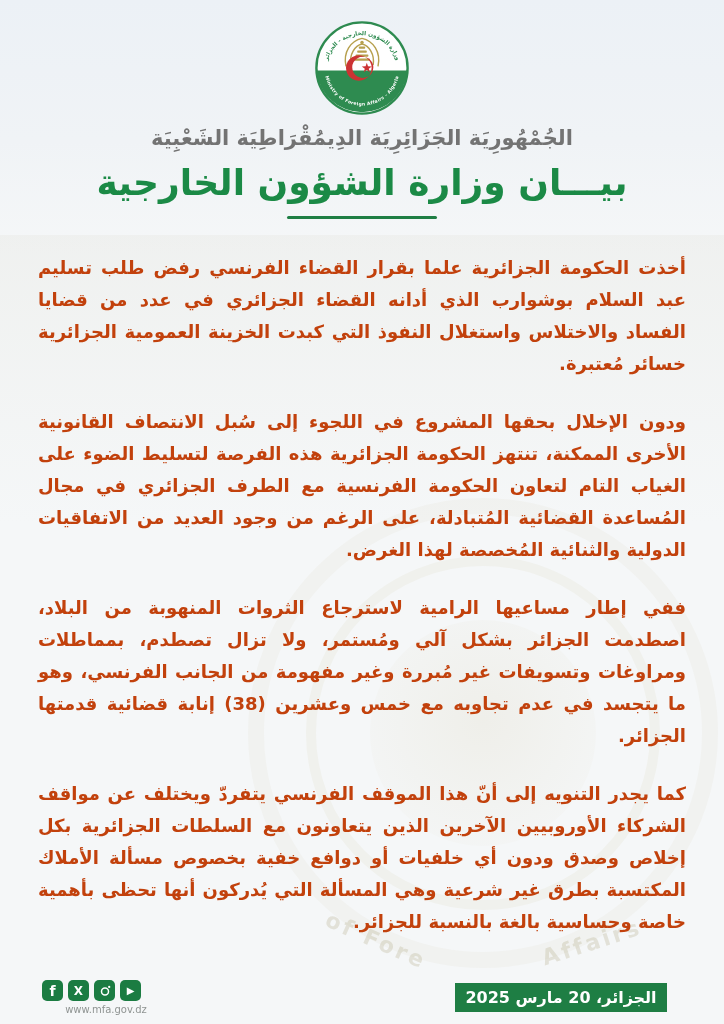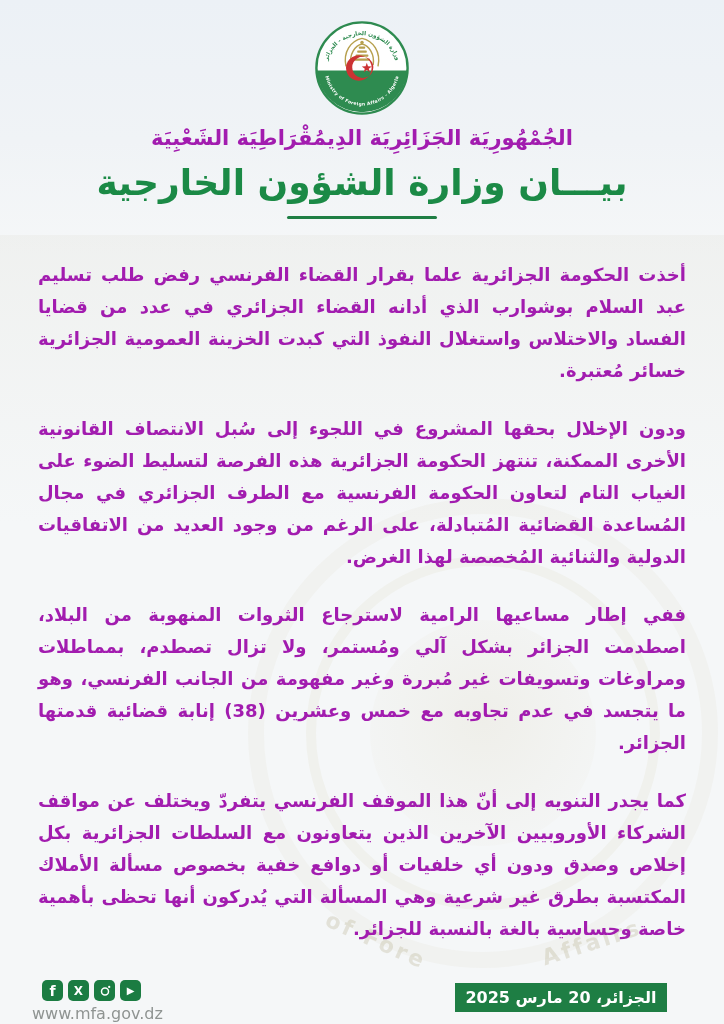--- a/index.html
+++ b/index.html
@@ -41,67 +41,67 @@
   .wm-text-1 { left: 322px; top: 928px; font-size: 22px; transform: rotate(24deg); }
   .wm-text-2 { left: 540px; top: 930px; font-size: 22px; transform: rotate(-18deg); }
 
   .header { position: relative; text-align: center; padding-top: 20px; }
   .logo { display: block; margin: 0 auto; width: 96px; height: 96px; }
 
   .republic-title {
     margin: 10px 0 12px;
     font-size: 21px;
     font-weight: bold;
-    color: #a21caf;
+    color: #737373;
     direction: rtl;
   }
   .statement-title {
     margin: 8px 0 0;
     font-size: 36px;
     font-weight: 800;
     color: #1b8a46;
     direction: rtl;
   }
   .title-rule {
     width: 150px; height: 3px;
     background: #1e7e44;
     margin: 13px auto 0;
     border-radius: 2px;
   }
 
   .content { position: relative; padding: 28px 38px 0; }
   .para {
-    margin: 12px 0 26px;
+    margin: 5px 0 26px;
     direction: rtl;
     text-align: justify;
     text-align-last: right;
     font-size: 18px;
     font-weight: bold;
-    color: #a21caf;
+    color: #c2410c;
     line-height: 32px;
   }
 
   .social-row { position: absolute; left: 42px; top: 980px; display: flex; gap: 5px; }
   .social {
     width: 21px; height: 21px;
     border-radius: 5px;
     background: #1b7c42;
     color: #ffffff;
     display: flex; align-items: center; justify-content: center;
     font-weight: bold; font-size: 13px;
     cursor: pointer;
   }
   .social.fb { font-size: 14px; }
   .social.x  { font-size: 12px; }
   .social.yt { font-size: 10px; }
 
   .website {
-    position: absolute; left: 32px; top: 1004px; width: 120px;
+    position: absolute; left: 46px; top: 1004px; width: 120px;
     text-align: center;
-    font-size: 16px; color: #8f9492;
+    font-size: 10px; color: #8f9492;
   }
 
   .date-badge {
     position: absolute; left: 455px; top: 983px;
     width: 212px; height: 29px;
     background: #1e7e44;
     color: #ffffff;
     font-weight: bold; font-size: 16px; line-height: 29px;
     text-align: center;
     direction: rtl;

